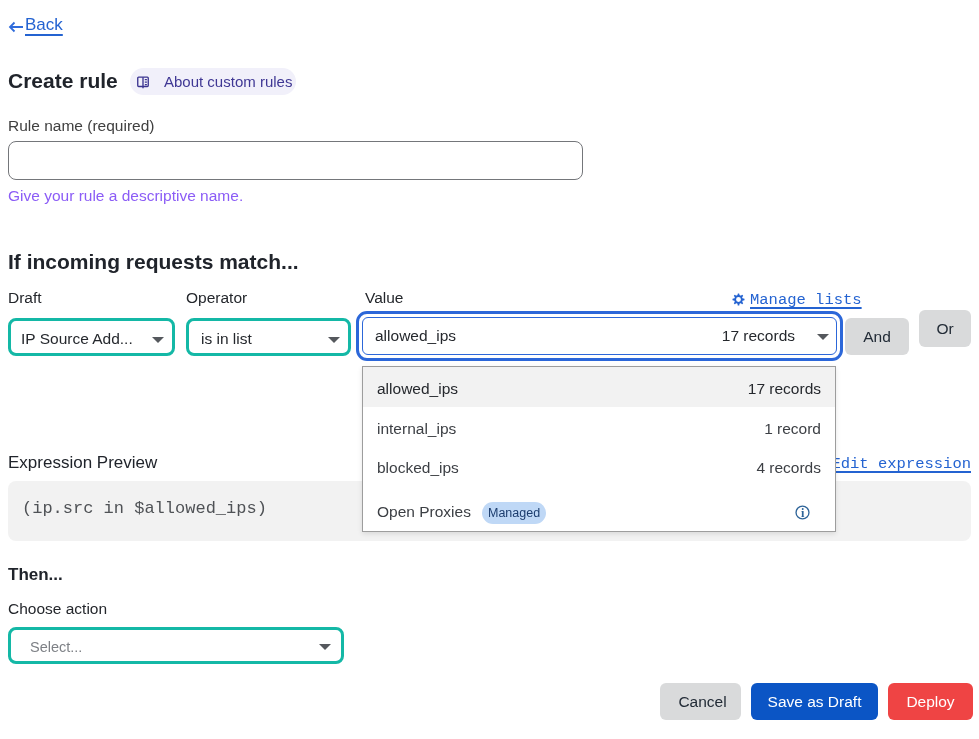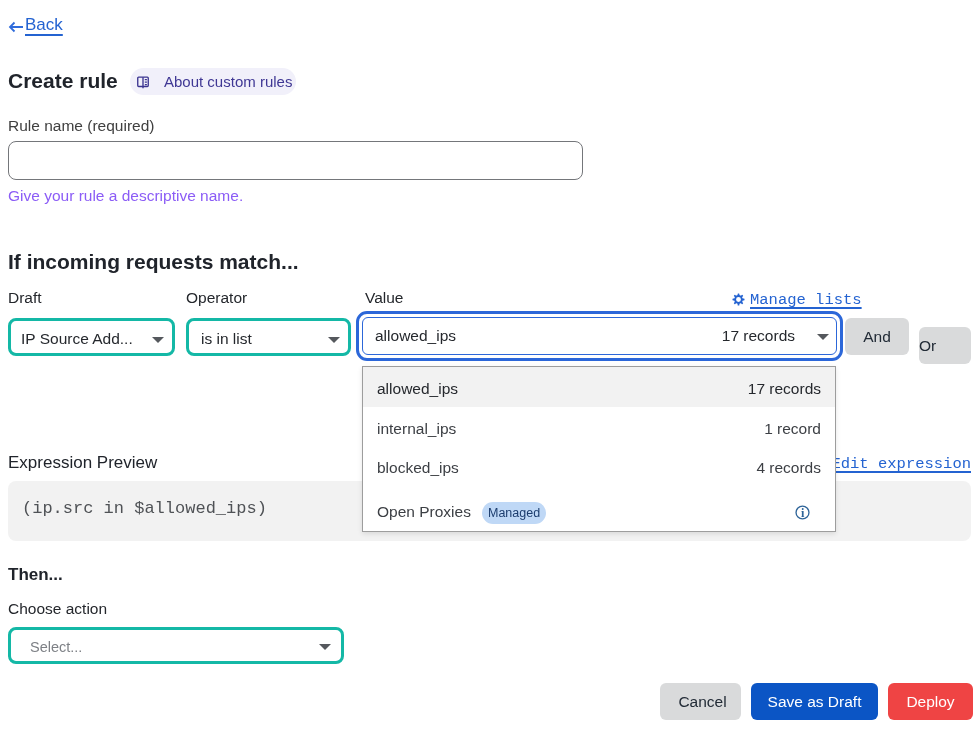--- a/index.html
+++ b/index.html
@@ -68,21 +68,21 @@
 </div>
 
 <div class="abs" style="left:356px; top:311px; width:487px; height:50px; border:3px solid #2c67d9; border-radius:11px;"></div>
 <div class="abs" style="left:362px; top:317px; width:475px; height:38px; border:1.5px solid #2c67d9; border-radius:6px; background:#fff;">
   <span class="abs" style="left:12px; top:9px; color:#25282d;">allowed_ips</span>
   <span class="abs" style="right:41px; top:9px; color:#25282d;">17 records</span>
   <span class="caret" style="right:7px; top:16px;"></span>
 </div>
 
 <div class="abs" style="left:845px; top:318px; width:64px; height:37px; background:#d9dadb; border-radius:6px; text-align:center; line-height:37px; color:#222b36;">And</div>
-<div class="abs" style="left:919px; top:327px; width:52px; height:37px; background:#d9dadb; border-radius:6px; line-height:37px; color:#222b36;">Or</div>
+<div class="abs" style="left:919px; top:310px; width:52px; height:37px; background:#d9dadb; border-radius:6px; text-align:center; line-height:37px; color:#222b36;">Or</div>
 
 <div class="abs" style="left:8px; top:453px; font-size:17px; color:#20242b;">Expression Preview</div>
 <div class="abs" style="right:8px; top:454px;"><span class="link">Edit expression</span></div>
 
 <div class="abs" style="left:8px; top:481px; width:963px; height:60px; background:#f2f2f2; border-radius:8px;"></div>
 <div class="abs" style="left:22px; top:499px; font-size:17px; font-family:'Liberation Mono',monospace; color:#4f5256;">(ip.src in $allowed_ips)</div>
 
 <div class="abs" style="left:8px; top:565px; font-size:17px; font-weight:bold; color:#20242b;">Then...</div>
 <div class="abs" style="left:8px; top:600px; color:#24272c;">Choose action</div>
 <div class="abs sel" style="left:8px; top:627px; width:336px; height:37px;">

